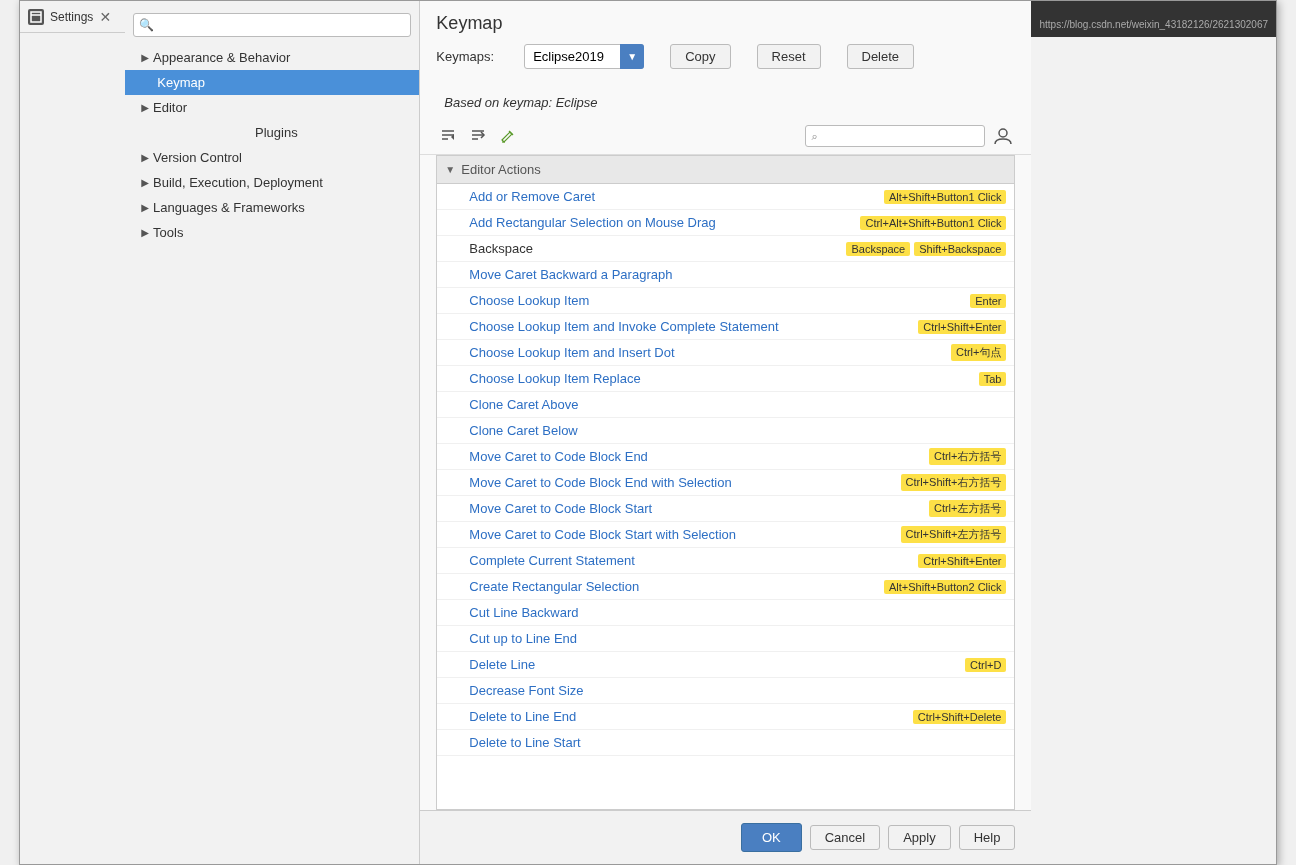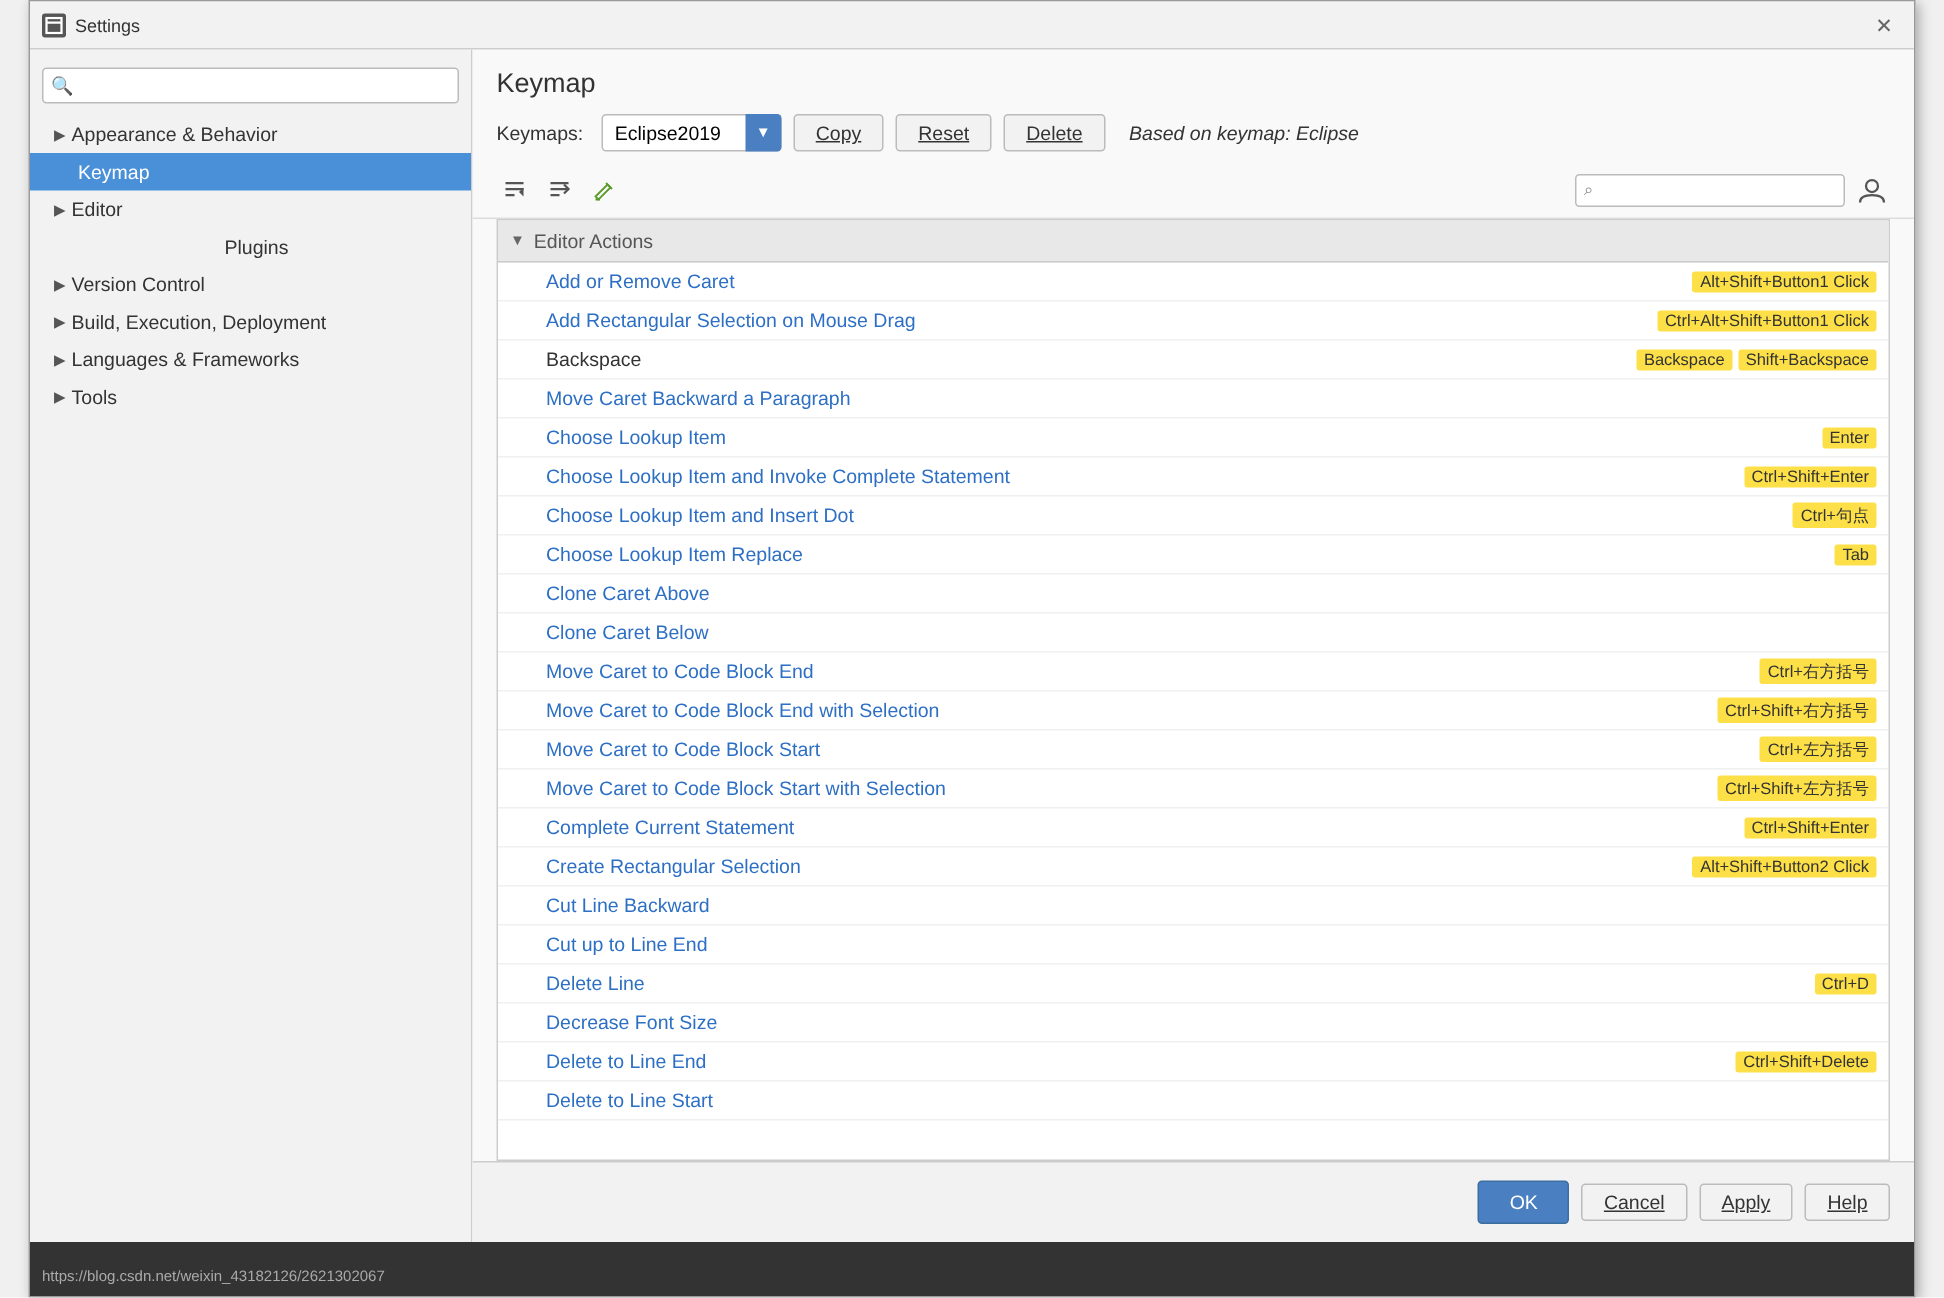--- a/index.html
+++ b/index.html
@@ -13,21 +13,20 @@
       width: 1296px;
       height: 865px;
       overflow: hidden;
     }
     .window {
       width: 1258px;
       height: 865px;
       background: #f2f2f2;
       border: 1px solid #999;
       display: flex;
-      flex-direction: column;
       box-shadow: 2px 2px 8px rgba(0,0,0,0.3);
     }
     .title-bar {
       background: #f2f2f2;
       height: 32px;
       display: flex;
       align-items: center;
       padding: 0 8px;
       border-bottom: 1px solid #ccc;
       flex-shrink: 0;
@@ -128,21 +127,21 @@
     }
     .main-title {
       font-size: 18px;
       font-weight: 400;
       color: #333;
       margin-bottom: 10px;
     }
     .toolbar {
       display: flex;
       align-items: center;
-      gap: 8px;
+      gap: 26px;
       flex-wrap: wrap;
     }
     .keymaps-label {
       font-size: 13px;
       color: #333;
       margin-right: 4px;
     }
     .keymap-select-container {
       position: relative;
       display: flex;
@@ -175,21 +174,20 @@
       pointer-events: none;
     }
     .btn {
       padding: 4px 14px;
       border: 1px solid #bbb;
       border-radius: 3px;
       background: #f2f2f2;
       font-size: 13px;
       cursor: pointer;
       color: #333;
-      text-decoration: underline;
     }
     .based-on {
       font-size: 13px;
       color: #333;
       margin-left: 8px;
       font-style: italic;
     }
     .actions-bar {
       display: flex;
       align-items: center;

